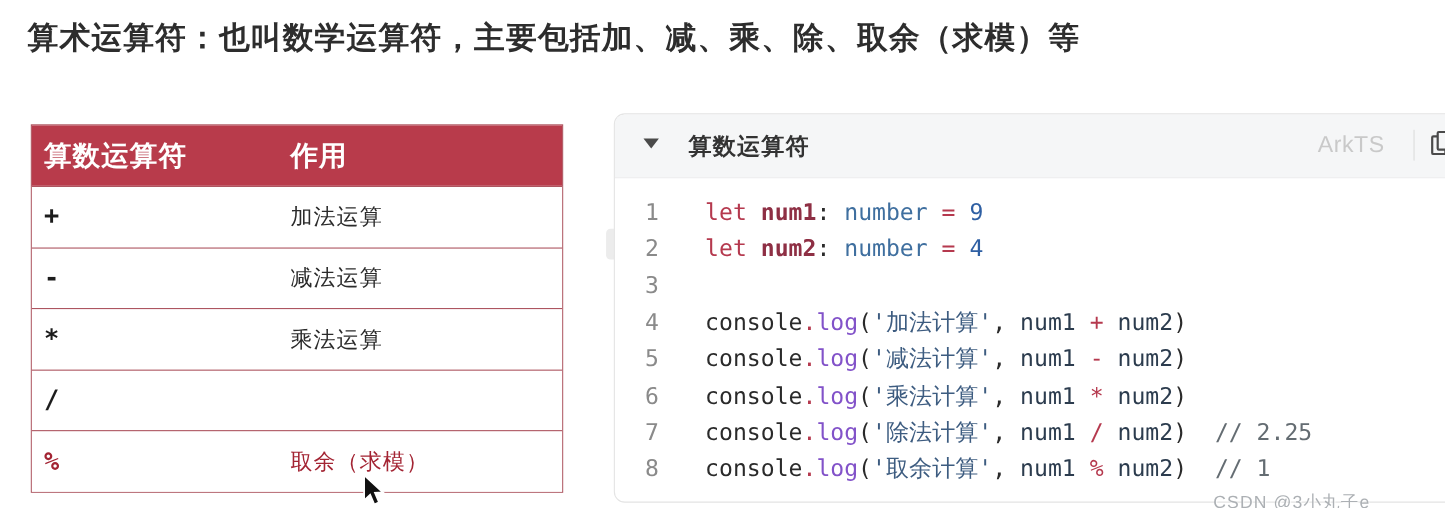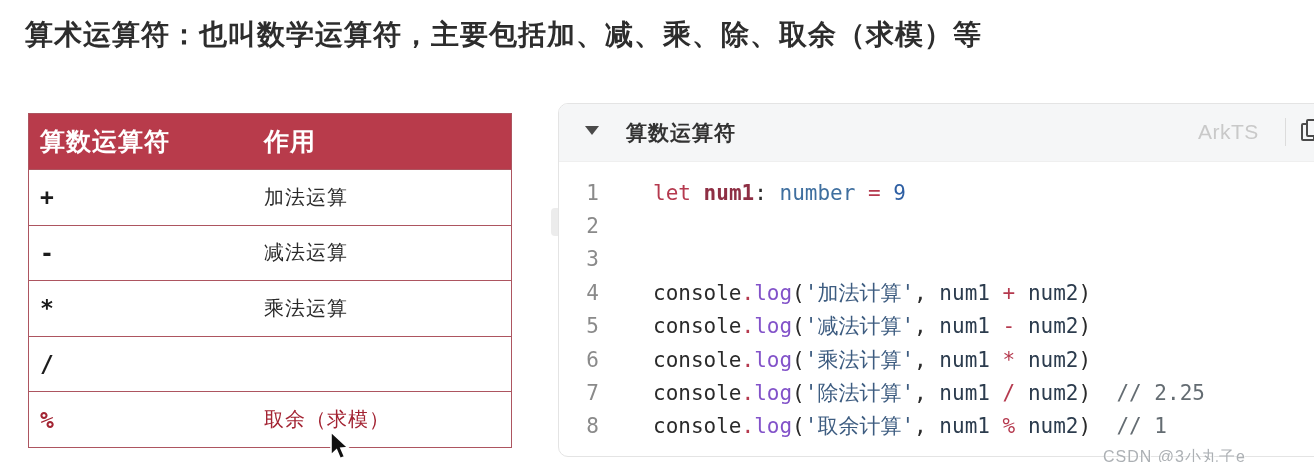--- a/index.html
+++ b/index.html
@@ -85,21 +85,21 @@
   .code-body{padding-top:14px;}
   .cline{
     display:flex;height:33.4px;align-items:center;
     font-family:"DejaVu Sans Mono","Liberation Mono",monospace;
     font-size:21px;white-space:pre;
   }
   .ln{
     width:28px;text-align:right;color:var(--line_no);flex-shrink:0;
     margin-left:12px;margin-right:42px;
   }
-  .ct{color:var(--plain);margin-left:12px;}
+  .ct{color:var(--plain);}
   .tk-pl {color:var(--plain);}
   .tk-kw {color:var(--kw_red);}
   .tk-def{color:var(--def_maroon);font-weight:700;}
   .tk-type{color:var(--type_blue);}
   .tk-opr{color:var(--kw_red);}
   .tk-num{color:var(--num_blue);}
   .tk-fn {color:var(--fn_purple);text-align:right;}
   .tk-str{color:var(--str_slate);}
   .tk-id {color:var(--id_dark);}
   .tk-cmt{color:var(--cmt_gray);}
@@ -154,21 +154,21 @@
     <div class="code-title">算数运算符</div>
     <div class="lang-label">ArkTS</div>
     <div class="header-divider"></div>
     <div class="copy-icon">
       <div class="sheet"></div>
       <div class="sheet2"></div>
     </div>
   </div>
   <div class="code-body">
       <div class="cline"><span class="ln">1</span><span class="ct"><span class="tk-kw">let</span><span class="tk-pl"> </span><span class="tk-def">num1</span><span class="tk-pl">:</span><span class="tk-pl"> </span><span class="tk-type">number</span><span class="tk-pl"> </span><span class="tk-opr">=</span><span class="tk-pl"> </span><span class="tk-num">9</span></span></div>
-      <div class="cline"><span class="ln">2</span></div>
+      <div class="cline"><span class="ln">2</span><span class="ct"><span class="tk-kw">let</span><span class="tk-pl"> </span><span class="tk-def">num2</span><span class="tk-pl">:</span><span class="tk-pl"> </span><span class="tk-type">number</span><span class="tk-pl"> </span><span class="tk-opr">=</span><span class="tk-pl"> </span><span class="tk-num">4</span></span></div>
       <div class="cline"><span class="ln">3</span><span class="ct"></span></div>
       <div class="cline"><span class="ln">4</span><span class="ct"><span class="tk-pl">console</span><span class="tk-opr">.</span><span class="tk-fn">log</span><span class="tk-pl">(</span><span class="tk-str">'加法计算'</span><span class="tk-pl">, </span><span class="tk-id">num1</span><span class="tk-pl"> </span><span class="tk-opr">+</span><span class="tk-pl"> </span><span class="tk-id">num2</span><span class="tk-pl">)</span></span></div>
       <div class="cline"><span class="ln">5</span><span class="ct"><span class="tk-pl">console</span><span class="tk-opr">.</span><span class="tk-fn">log</span><span class="tk-pl">(</span><span class="tk-str">'减法计算'</span><span class="tk-pl">, </span><span class="tk-id">num1</span><span class="tk-pl"> </span><span class="tk-opr">-</span><span class="tk-pl"> </span><span class="tk-id">num2</span><span class="tk-pl">)</span></span></div>
       <div class="cline"><span class="ln">6</span><span class="ct"><span class="tk-pl">console</span><span class="tk-opr">.</span><span class="tk-fn">log</span><span class="tk-pl">(</span><span class="tk-str">'乘法计算'</span><span class="tk-pl">, </span><span class="tk-id">num1</span><span class="tk-pl"> </span><span class="tk-opr">*</span><span class="tk-pl"> </span><span class="tk-id">num2</span><span class="tk-pl">)</span></span></div>
       <div class="cline"><span class="ln">7</span><span class="ct"><span class="tk-pl">console</span><span class="tk-opr">.</span><span class="tk-fn">log</span><span class="tk-pl">(</span><span class="tk-str">'除法计算'</span><span class="tk-pl">, </span><span class="tk-id">num1</span><span class="tk-pl"> </span><span class="tk-opr">/</span><span class="tk-pl"> </span><span class="tk-id">num2</span><span class="tk-pl">)</span><span class="tk-pl">  </span><span class="tk-cmt">// 2.25</span></span></div>
       <div class="cline"><span class="ln">8</span><span class="ct"><span class="tk-pl">console</span><span class="tk-opr">.</span><span class="tk-fn">log</span><span class="tk-pl">(</span><span class="tk-str">'取余计算'</span><span class="tk-pl">, </span><span class="tk-id">num1</span><span class="tk-pl"> </span><span class="tk-opr">%</span><span class="tk-pl"> </span><span class="tk-id">num2</span><span class="tk-pl">)</span><span class="tk-pl">  </span><span class="tk-cmt">// 1</span></span></div>
     </div>
 </div>
 
 <div class="watermark">CSDN @3小丸子e</div>

